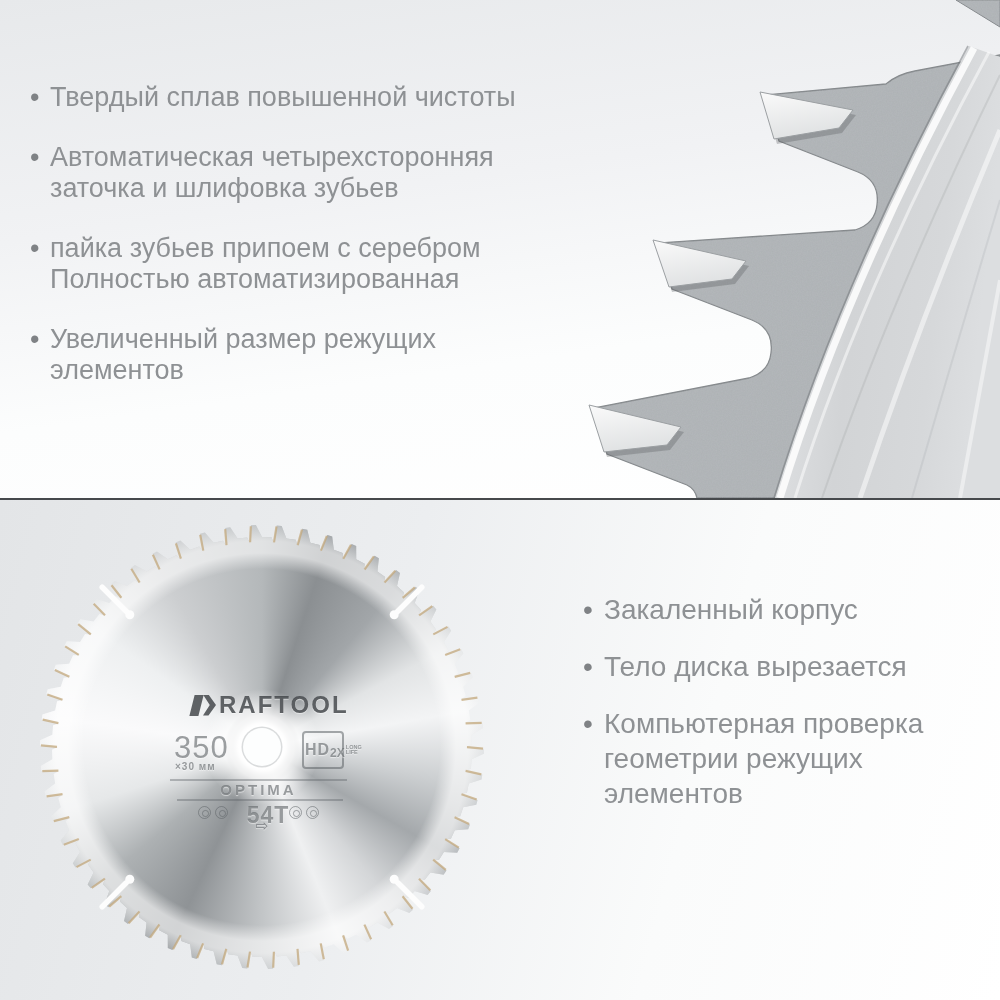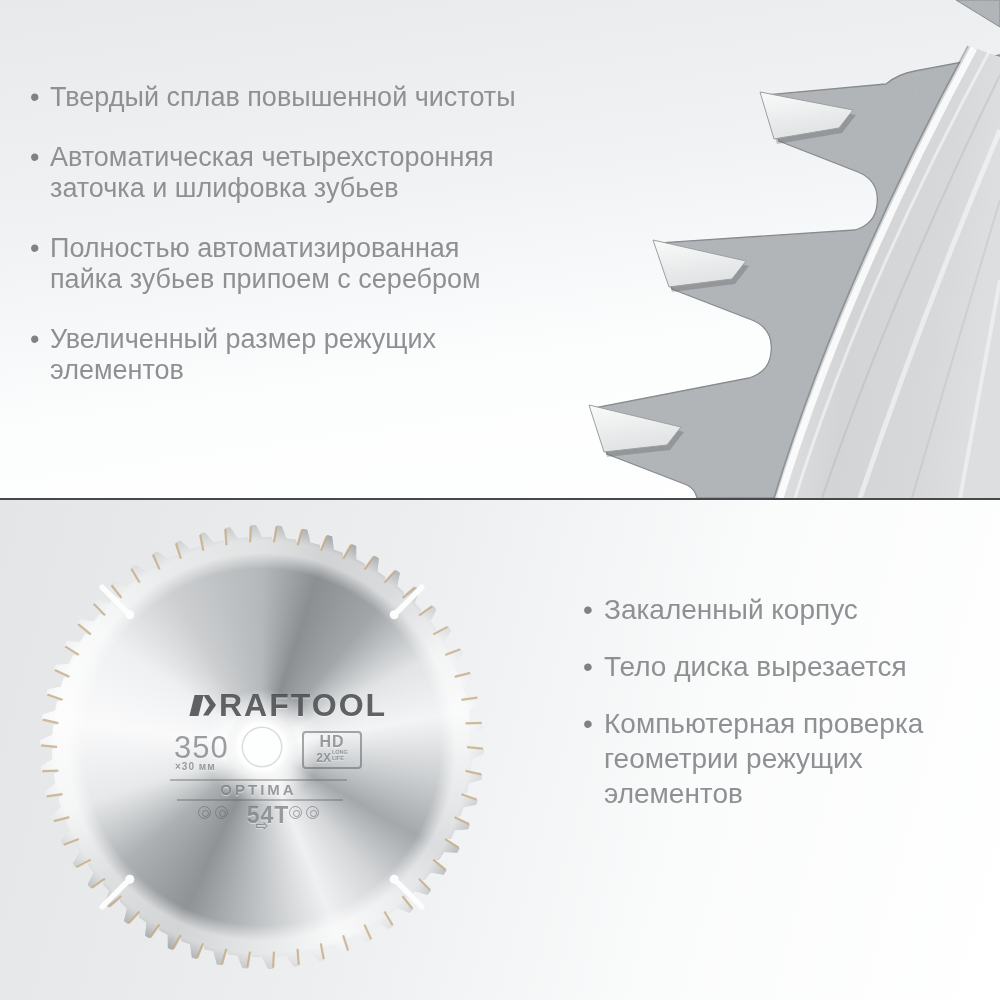--- a/index.html
+++ b/index.html
@@ -44,25 +44,25 @@
   #blade-overlay{position:absolute;left:0;top:0;}
 
   
   .mark{position:absolute;color:rgba(95,100,104,.62);text-shadow:0 1px 1px rgba(255,255,255,.55);}
   .brand{left:167px;top:174px;width:140px;height:22px;display:flex;align-items:center;
          color:rgba(62,66,69,.82);}
   .kbar{width:9px;height:21px;background:rgba(62,66,69,.82);transform:skewX(-14deg);
         flex:0 0 auto;margin-right:2px;}
   .kchev{width:13px;height:21px;background:rgba(62,66,69,.82);flex:0 0 auto;margin-right:3px;
         clip-path:polygon(0 0,42% 0,100% 50%,42% 100%,0 100%,52% 50%);}
-  .brand-text{font-size:32px;font-weight:bold;letter-spacing:2px;}
+  .brand-text{font-size:24px;font-weight:bold;letter-spacing:2px;}
   .dia{left:149px;top:210px;font-size:31px;font-weight:normal;letter-spacing:1px;}
   .bore{left:150px;top:241px;font-size:10px;font-weight:bold;letter-spacing:1px;}
   .hd-badge{left:277px;top:211px;width:36px;height:32px;border:2px solid rgba(95,100,104,.55);
-    border-radius:4px;padding:1px 10px;display:flex;flex-direction:column;align-items:center;}
+    border-radius:4px;padding:1px 1px;display:flex;flex-direction:row;align-items:center;}
   .hd-top{font-size:16px;font-weight:bold;line-height:16px;letter-spacing:1px;}
   .hd-bot{display:flex;align-items:flex-end;line-height:6px;}
   .hd-2x{font-size:12px;font-weight:bold;}
   .hd-ll{display:flex;flex-direction:column;font-size:5.5px;font-weight:bold;line-height:5.5px;margin-left:1px;}
   .rule{position:absolute;height:1.5px;background:rgba(95,100,104,.40);}
   .rule1{left:145px;top:259px;width:177px;}
   .rule2{left:152px;top:279px;width:166px;}
   .series{left:145px;top:261px;width:177px;text-align:center;font-size:15px;font-weight:bold;letter-spacing:3px;}
   .teethnum{left:218px;top:282px;width:50px;text-align:center;font-size:23px;font-weight:bold;letter-spacing:1px;}
   .mk{position:absolute;width:13px;height:13px;border:1.4px solid rgba(95,100,104,.55);
@@ -86,22 +86,22 @@
     <li>
       <span class="dot">•</span>
       <span class="lines">
         <span style="display:block">Автоматическая четырехсторонняя</span>
         <span style="display:block">заточка и шлифовка зубьев</span>
       </span>
     </li>
     <li>
       <span class="dot">•</span>
       <span class="lines">
+        <span style="display:block">пайка зубьев припоем с серебром</span>
         <span style="display:block">Полностью автоматизированная</span>
-        <span style="display:block">пайка зубьев припоем с серебром</span>
       </span>
     </li>
     <li>
       <span class="dot">•</span>
       <span class="lines">
         <span style="display:block">Увеличенный размер режущих</span>
         <span style="display:block">элементов</span>
       </span>
     </li>
   </ul>

